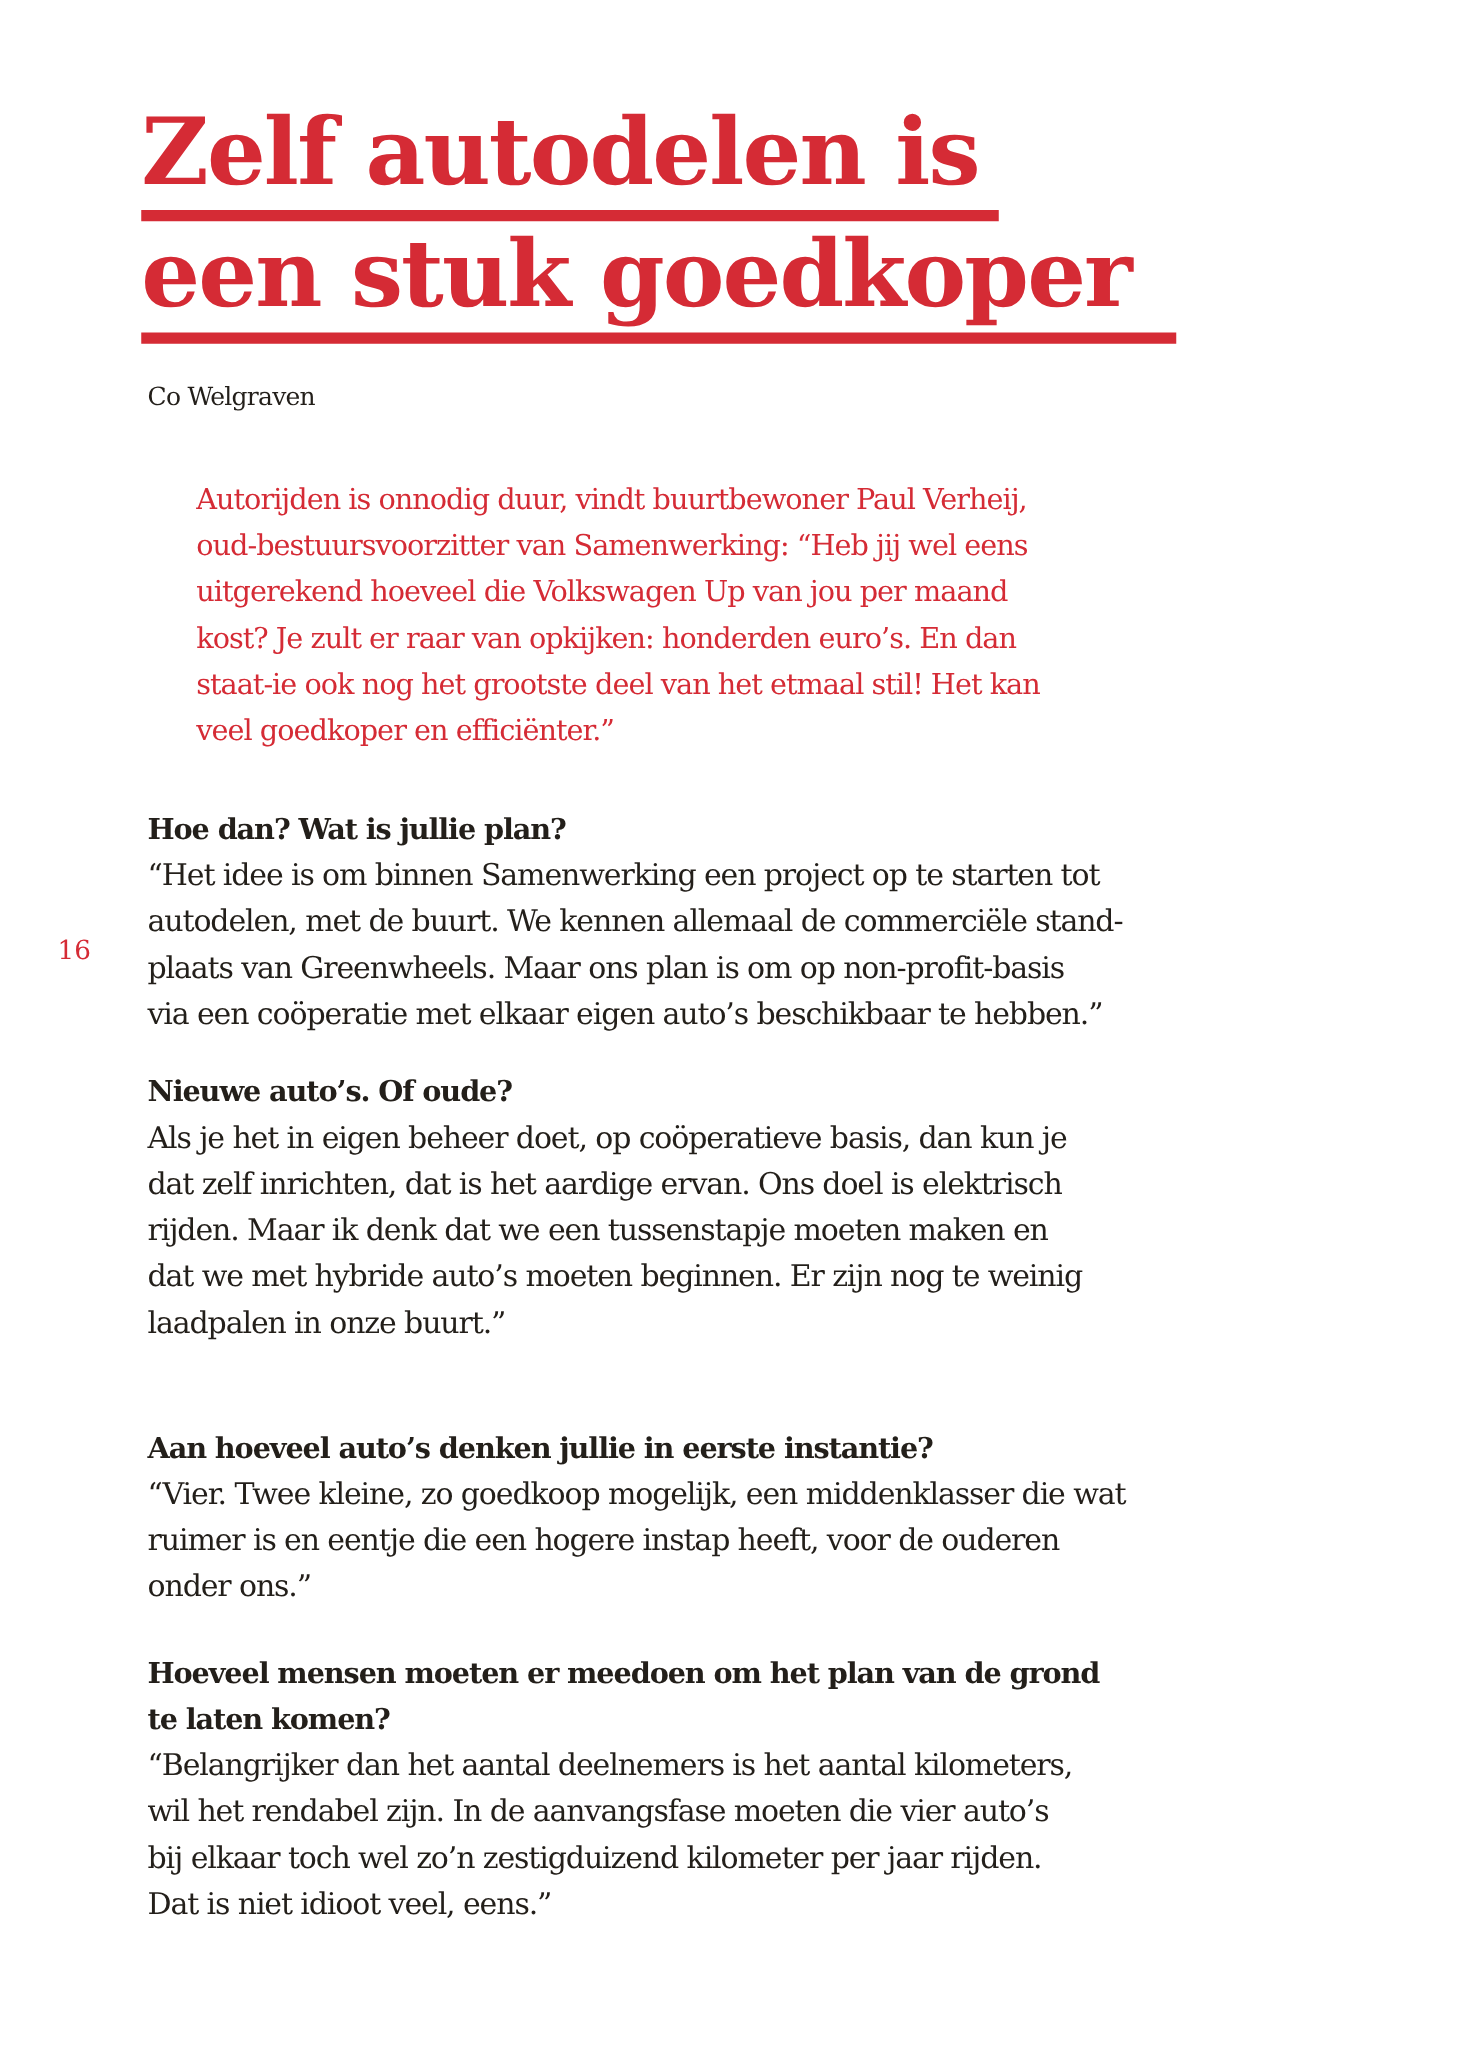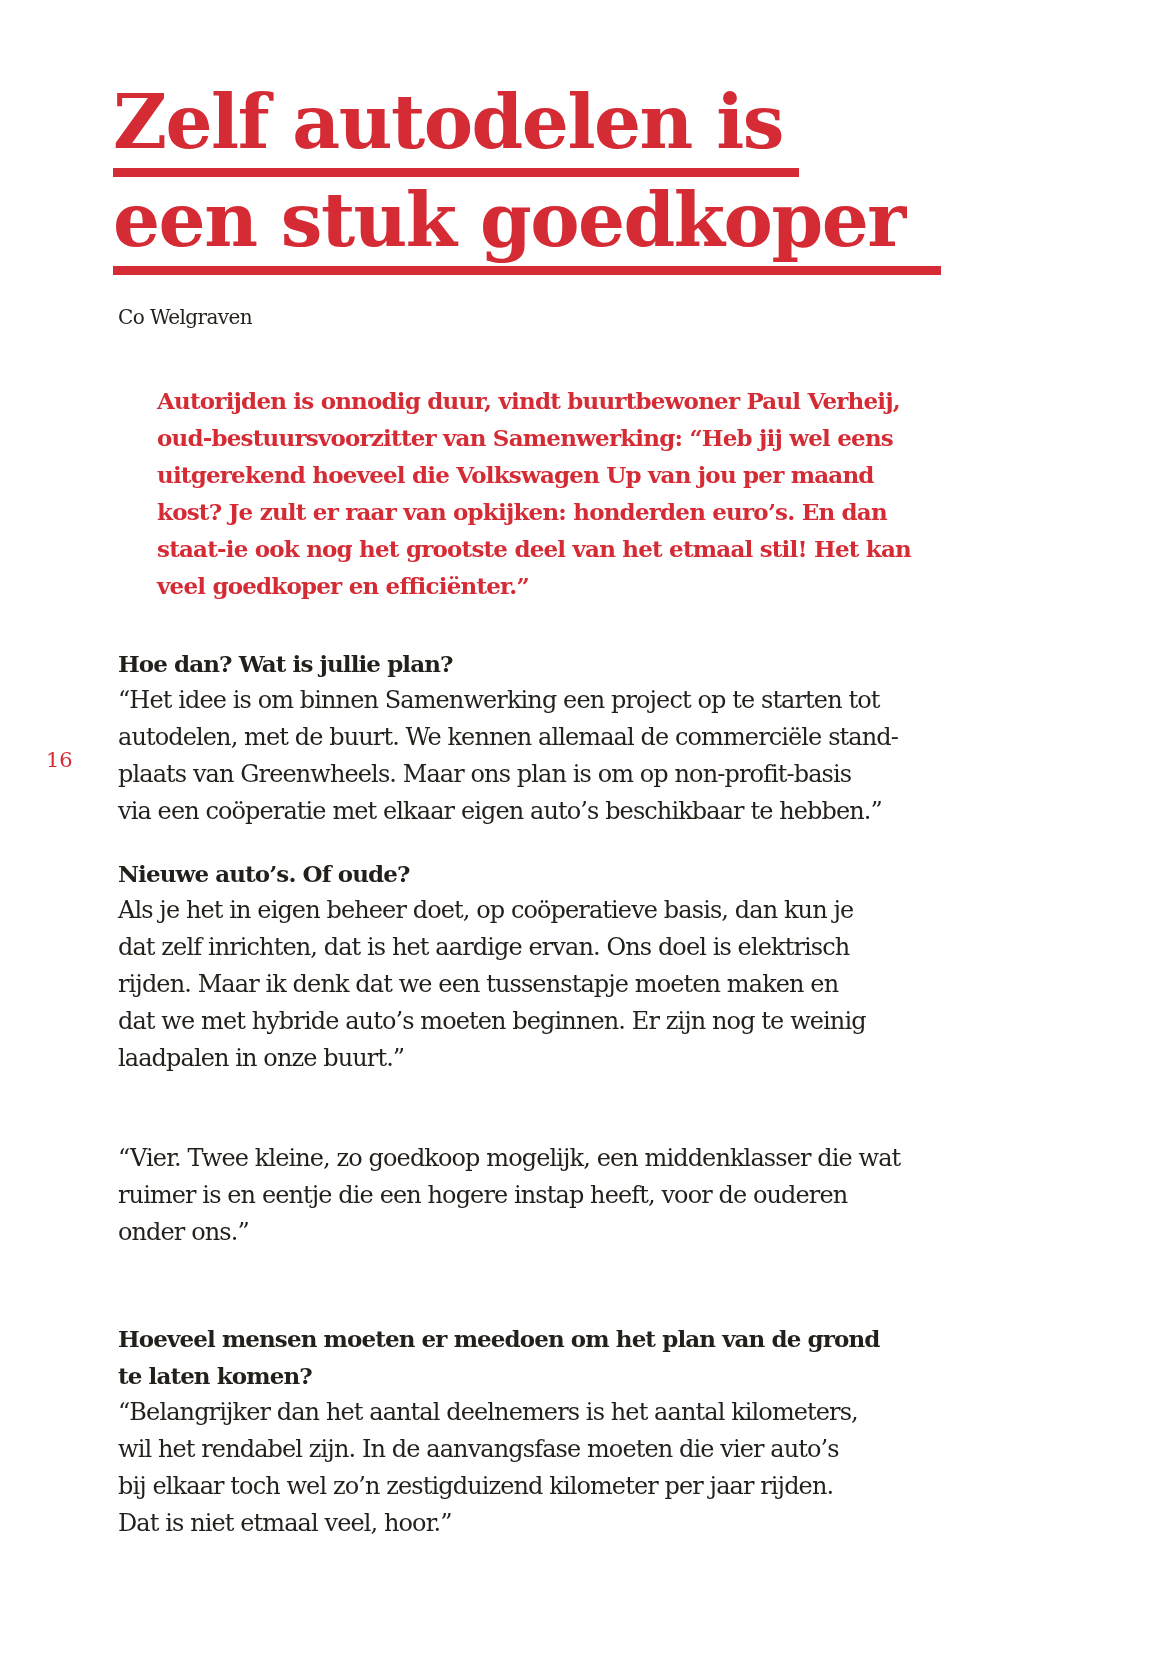--- a/index.html
+++ b/index.html
@@ -23,21 +23,21 @@
   #rule2 { top: 88px; width: 828px; }
 
   .author {
     position: absolute; left: 118px; top: 305px;
     font-family: "DejaVu Serif", serif; font-size: 20px; color: #231f1a;
     letter-spacing: -0.6px;
   }
 
   .intro {
     position: absolute; left: 157px; top: 382px; width: 840px;
-    font-family: "DejaVu Serif", serif; font-weight: bold;
+    font-family: "DejaVu Serif", serif; font-weight: normal;
     font-size: 23px; line-height: 37px; color: #d52b35;
     letter-spacing: -0.8px;
   }
   .intro div { white-space: nowrap; }
 
   .page-number {
     position: absolute; left: 46px; top: 748px;
     font-family: "DejaVu Serif", serif; font-size: 21px; color: #d52b35;
   }
 
@@ -106,33 +106,36 @@
     <div class="a">
       <div>Als je het in eigen beheer doet, op coöperatieve basis, dan kun je</div>
       <div>dat zelf inrichten, dat is het aardige ervan. Ons doel is elektrisch</div>
       <div>rijden. Maar ik denk dat we een tussenstapje moeten maken en</div>
       <div>dat we met hybride auto’s moeten beginnen. Er zijn nog te weinig</div>
       <div>laadpalen in onze buurt.”</div>
     </div>
   </div>
 
   <div class="qa" id="qa3">
+    <div class="q">
+      <div>Aan hoeveel auto’s denken jullie in eerste instantie?</div>
+    </div>
     <div class="a">
       <div>“Vier. Twee kleine, zo goedkoop mogelijk, een middenklasser die wat</div>
       <div>ruimer is en eentje die een hogere instap heeft, voor de ouderen</div>
       <div>onder ons.”</div>
     </div>
   </div>
 
   <div class="qa" id="qa4">
     <div class="q">
       <div>Hoeveel mensen moeten er meedoen om het plan van de grond</div>
       <div>te laten komen?</div>
     </div>
     <div class="a">
       <div>“Belangrijker dan het aantal deelnemers is het aantal kilometers,</div>
       <div>wil het rendabel zijn. In de aanvangsfase moeten die vier auto’s</div>
       <div>bij elkaar toch wel zo’n zestigduizend kilometer per jaar rijden.</div>
-      <div>Dat is niet etmaal veel, hoor.”</div>
+      <div>Dat is niet idioot veel, eens.”</div>
     </div>
   </div>
 
 </div>
 
 </body></html>

